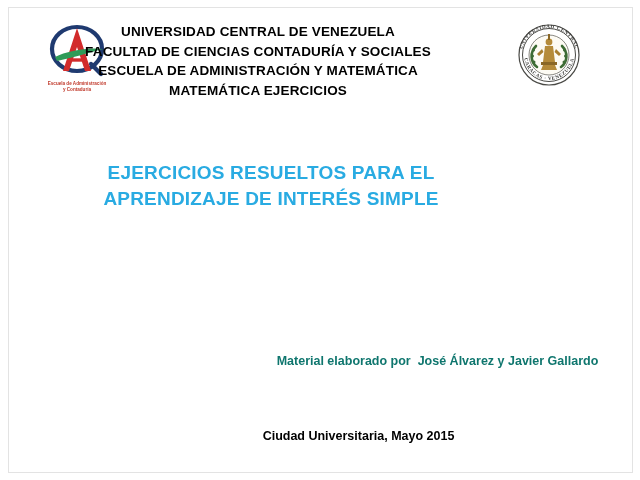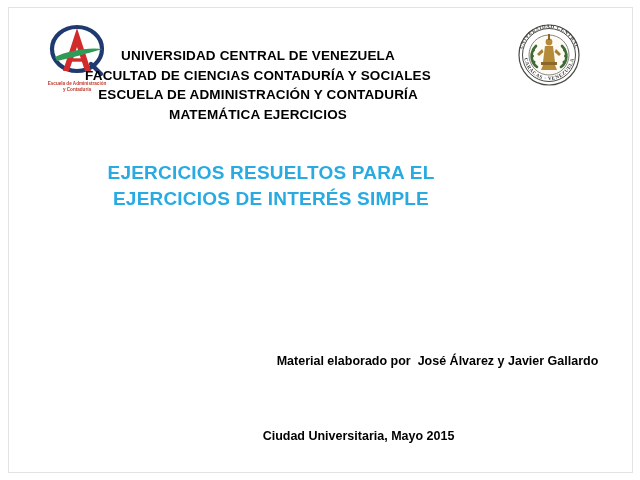--- a/index.html
+++ b/index.html
@@ -30,21 +30,20 @@
     pointer-events: none;
   }
 
   
   #header-block {
     position: absolute;
     left: 0;
     top: 22px;
     width: 516px;
     text-align: center;
-    margin-top: 24px;
   }
   #header-block .hline {
     font-size: 13.5px;
     font-weight: bold;
     color: #000000;
     line-height: 19.5px;
     letter-spacing: 0.15px;
     white-space: nowrap;
   }
 
@@ -89,21 +88,21 @@
     left: 0;
     top: 351px;
     width: 640px;
     text-align: center;
     padding-left: 235px;
     box-sizing: border-box;
   }
   #credit-line span {
     font-size: 12.5px;
     font-weight: bold;
-    color: #000000;
+    color: #0f766e;
     white-space: pre;
   }
 
   #place-date-line {
     position: absolute;
     left: 0;
     top: 426px;
     width: 640px;
     text-align: center;
     padding-left: 77px;
@@ -173,27 +172,27 @@
       <path d="M44 31 L49 36 L47 38 L42.5 34 Z" fill="#A87F30"></path>
       <rect x="29" y="44" width="16" height="3" fill="#8A6726"></rect>
       <path d="M31 47 L43 47 L45 52 L29 52 Z" fill="#B58B3A"></path>
       <rect x="36" y="16" width="2" height="6" fill="#8A6726"></rect>
     </svg>
   </div>
 
   <div id="header-block">
     <div class="hline">UNIVERSIDAD CENTRAL DE VENEZUELA</div>
     <div class="hline">FACULTAD DE CIENCIAS CONTADURÍA Y SOCIALES</div>
-    <div class="hline">ESCUELA DE ADMINISTRACIÓN Y CONTADURÍA</div>
+    <div class="hline">ESCUELA DE ADMINISTRACIÓN Y MATEMÁTICA</div>
     <div class="hline">MATEMÁTICA EJERCICIOS</div>
   </div>
 
   <div id="main-title">
     <div class="tline">EJERCICIOS RESUELTOS PARA EL</div>
-    <div class="tline">EJERCICIOS DE INTERÉS SIMPLE</div>
+    <div class="tline">APRENDIZAJE DE INTERÉS SIMPLE</div>
   </div>
 
   <div id="credit-line">
     <span>Material elaborado por  José Álvarez y Javier Gallardo</span>
   </div>
 
   <div id="place-date-line">
     <span>Ciudad Universitaria, Mayo 2015</span>
   </div>
 

